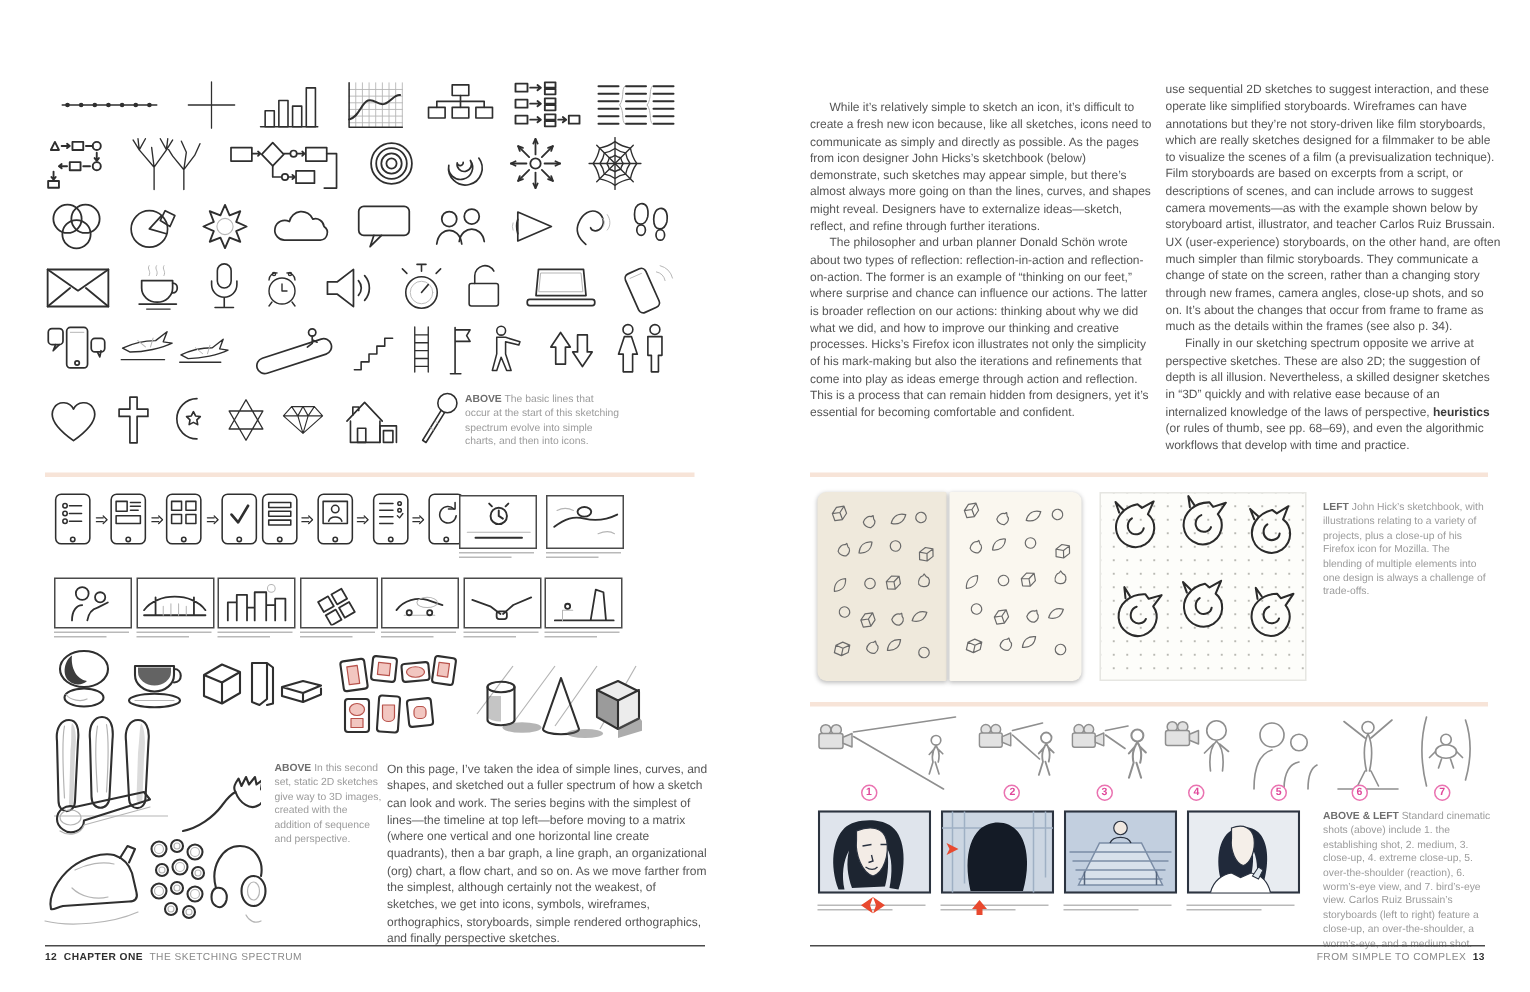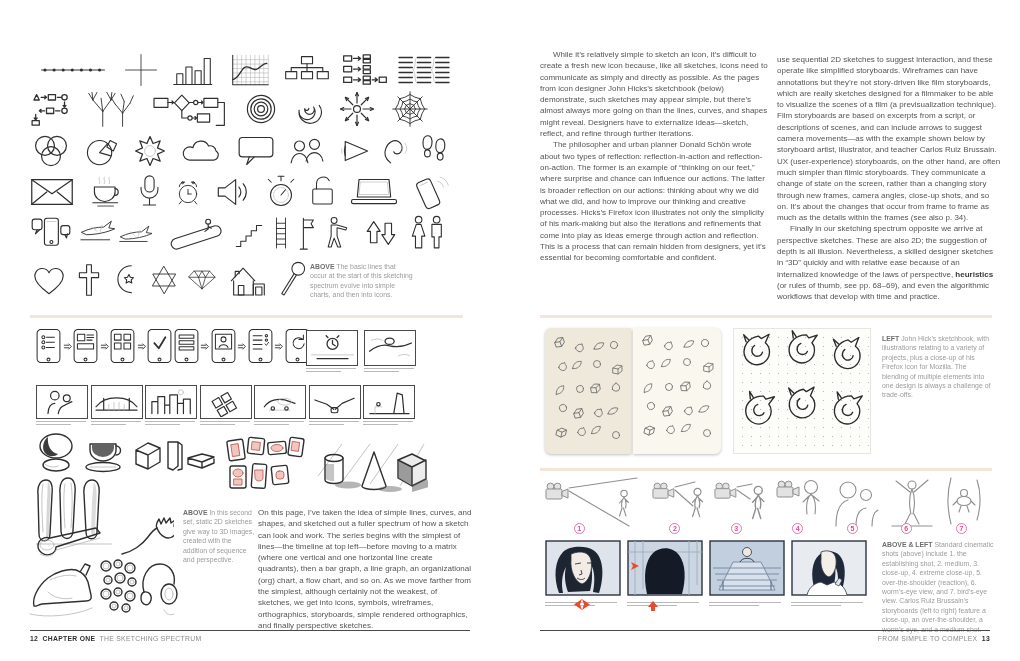--- a/index.html
+++ b/index.html
@@ -445,21 +445,21 @@
     <p class="para">On this page, I’ve taken the idea of simple lines, curves, and shapes, and sketched out a fuller spectrum of how a sketch can look and work. The series begins with the simplest of lines—the timeline at top left—before moving to a matrix (where one vertical and one horizontal line create quadrants), then a bar graph, a line graph, an organizational (org) chart, a flow chart, and so on. As we move farther from the simplest, although certainly not the weakest, of sketches, we get into icons, symbols, wireframes, orthographics, storyboards, simple rendered orthographics, and finally perspective sketches.</p>
   </div>
 
   <div class="footrule" style="left:30px;width:440px"></div>
   <div class="footer" style="left:30px">
     <b>12</b>&nbsp;
     <b>CHAPTER ONE</b>&nbsp;
     <span>THE SKETCHING SPECTRUM</span>
   </div>
 
-  <div class="col" style="left:540px;top:49px;width:230px">
+  <div class="col" style="left:540px;top:66px;width:230px">
     <p class="para ind">While it’s relatively simple to sketch an icon, it’s difficult to create a fresh new icon because, like all sketches, icons need to communicate as simply and directly as possible. As the pages from icon designer John Hicks’s sketchbook (below) demonstrate, such sketches may appear simple, but there’s almost always more going on than the lines, curves, and shapes might reveal. Designers have to externalize ideas—sketch, reflect, and refine through further iterations.</p>
     <p class="para ind">The philosopher and urban planner Donald Schön wrote about two types of reflection: reflection-in-action and reflection-on-action. The former is an example of “thinking on our feet,” where surprise and chance can influence our actions. The latter is broader reflection on our actions: thinking about why we did what we did, and how to improve our thinking and creative processes. Hicks’s Firefox icon illustrates not only the simplicity of his mark-making but also the iterations and refinements that come into play as ideas emerge through action and reflection. This is a process that can remain hidden from designers, yet it’s essential for becoming comfortable and confident.</p>
   </div>
   <div class="col" style="left:777px;top:54px;width:224px">
     <p class="para">use sequential 2D sketches to suggest interaction, and these operate like simplified storyboards. Wireframes can have annotations but they’re not story-driven like film storyboards, which are really sketches designed for a filmmaker to be able to visualize the scenes of a film (a previsualization technique). Film storyboards are based on excerpts from a script, or descriptions of scenes, and can include arrows to suggest camera movements—as with the example shown below by storyboard artist, illustrator, and teacher Carlos Ruiz Brussain. UX (user-experience) storyboards, on the other hand, are often much simpler than filmic storyboards. They communicate a change of state on the screen, rather than a changing story through new frames, camera angles, close-up shots, and so on. It’s about the changes that occur from frame to frame as much as the details within the frames (see also p. 34).</p>
     <p class="para ind"><span>Finally in our sketching spectrum opposite we arrive at perspective sketches. These are also 2D; the suggestion of depth is all illusion. Nevertheless, a skilled designer sketches in “3D” quickly and with relative ease because of an internalized knowledge of the laws of perspective, </span><b style="color:#3a3a3a">heuristics</b><span> (or rules of thumb, see pp. 68–69), and even the algorithmic workflows that develop with time and practice.</span></p>
   </div>
 
   <div class="rule" style="left:540px;top:315px;width:452px"></div>
 

